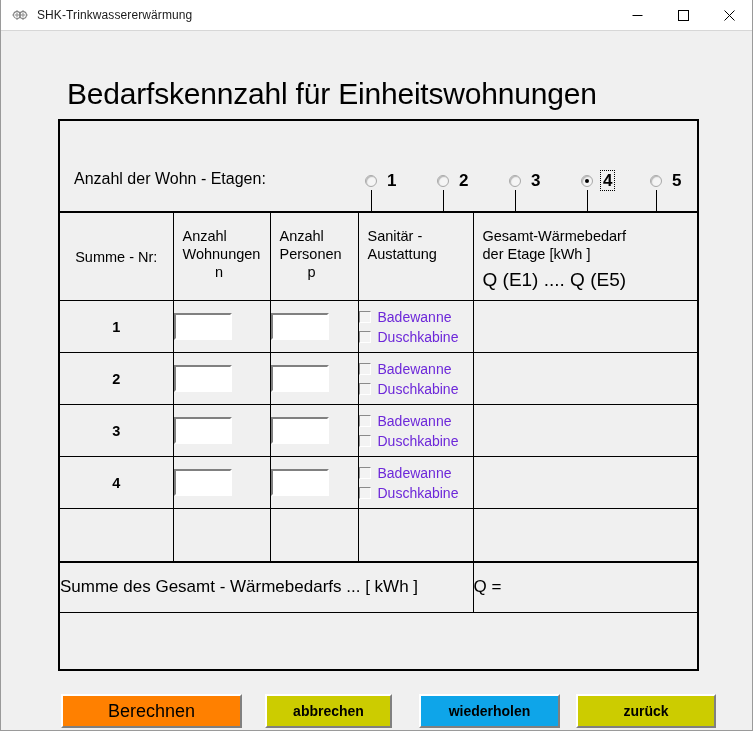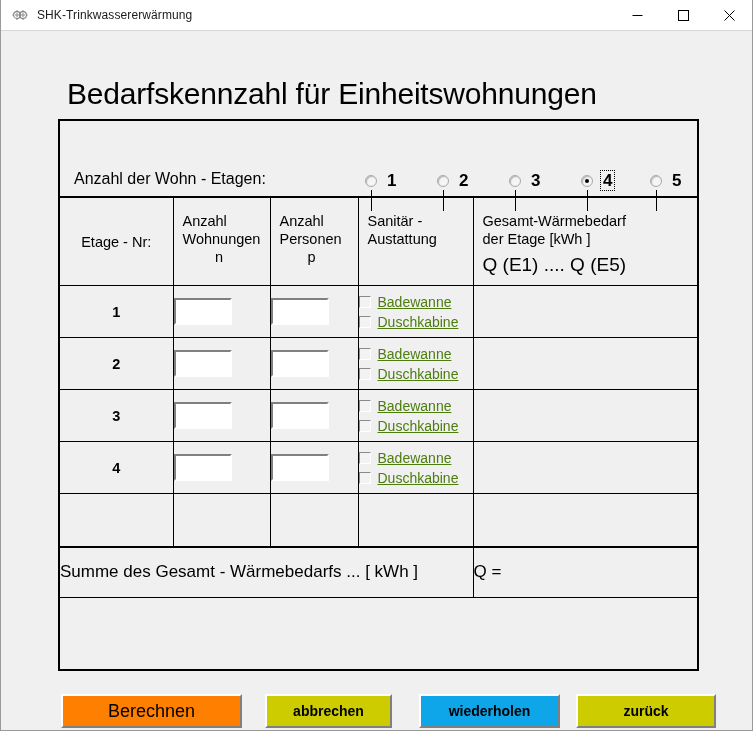--- a/index.html
+++ b/index.html
@@ -93,21 +93,21 @@
     top: 88px;
     width: 641px;
     height: 552px;
     border: 2px solid #000000;
     background: #f0f0f0;
   }
 
   
   #floors-row {
     position: relative;
-    height: 76px;
+    height: 91px;
     border-bottom: 1px solid #000000;
     text-decoration: underline;
   }
   #floors-label {
     position: absolute;
     left: 14px;
     top: 49px;
     font-size: 16px;
     color: #000000;
     white-space: nowrap;
@@ -234,21 +234,21 @@
   .chk-box {
     width: 12px;
     height: 12px;
     background: #f3f3f3;
     border-top: 1px solid #8a8a8a;
     border-left: 1px solid #8a8a8a;
     border-right: 1px solid #ffffff;
     border-bottom: 1px solid #ffffff;
     flex: 0 0 auto;
   }
-  .chk-text { font-size: 14px; color: #4d7c0f; white-space: nowrap; text-decoration: underline; }
+  .chk-text { font-size: 14px; color: #6d28d9; white-space: nowrap; }
   #tbl tr.blank td { height: 53px; }
 
   
   .sum-sep {
     border-top: 2px solid #000 !important;
     margin-left: 16px;
   }
   #tbl tr.sum td {
     height: 51px;
     font-size: 17px;
@@ -364,21 +364,21 @@
         <colgroup>
           <col class="c1">
             <col class="c2">
             <col class="c3">
             <col class="c4">
             <col class="c5">
         </colgroup>
 
         <tbody>
             <tr class="head">
-          <td class="vline etagen-nr">Etage - Nr:</td>
+          <td class="vline etagen-nr">Summe - Nr:</td>
           <td class="vline">
             <div>Anzahl</div>
             <div>Wohnungen</div>
             <div class="hdr-sub">n</div>
           </td>
           <td class="vline">
             <div>Anzahl</div>
             <div>Personen</div>
             <div class="hdr-sub">p</div>
           </td>

